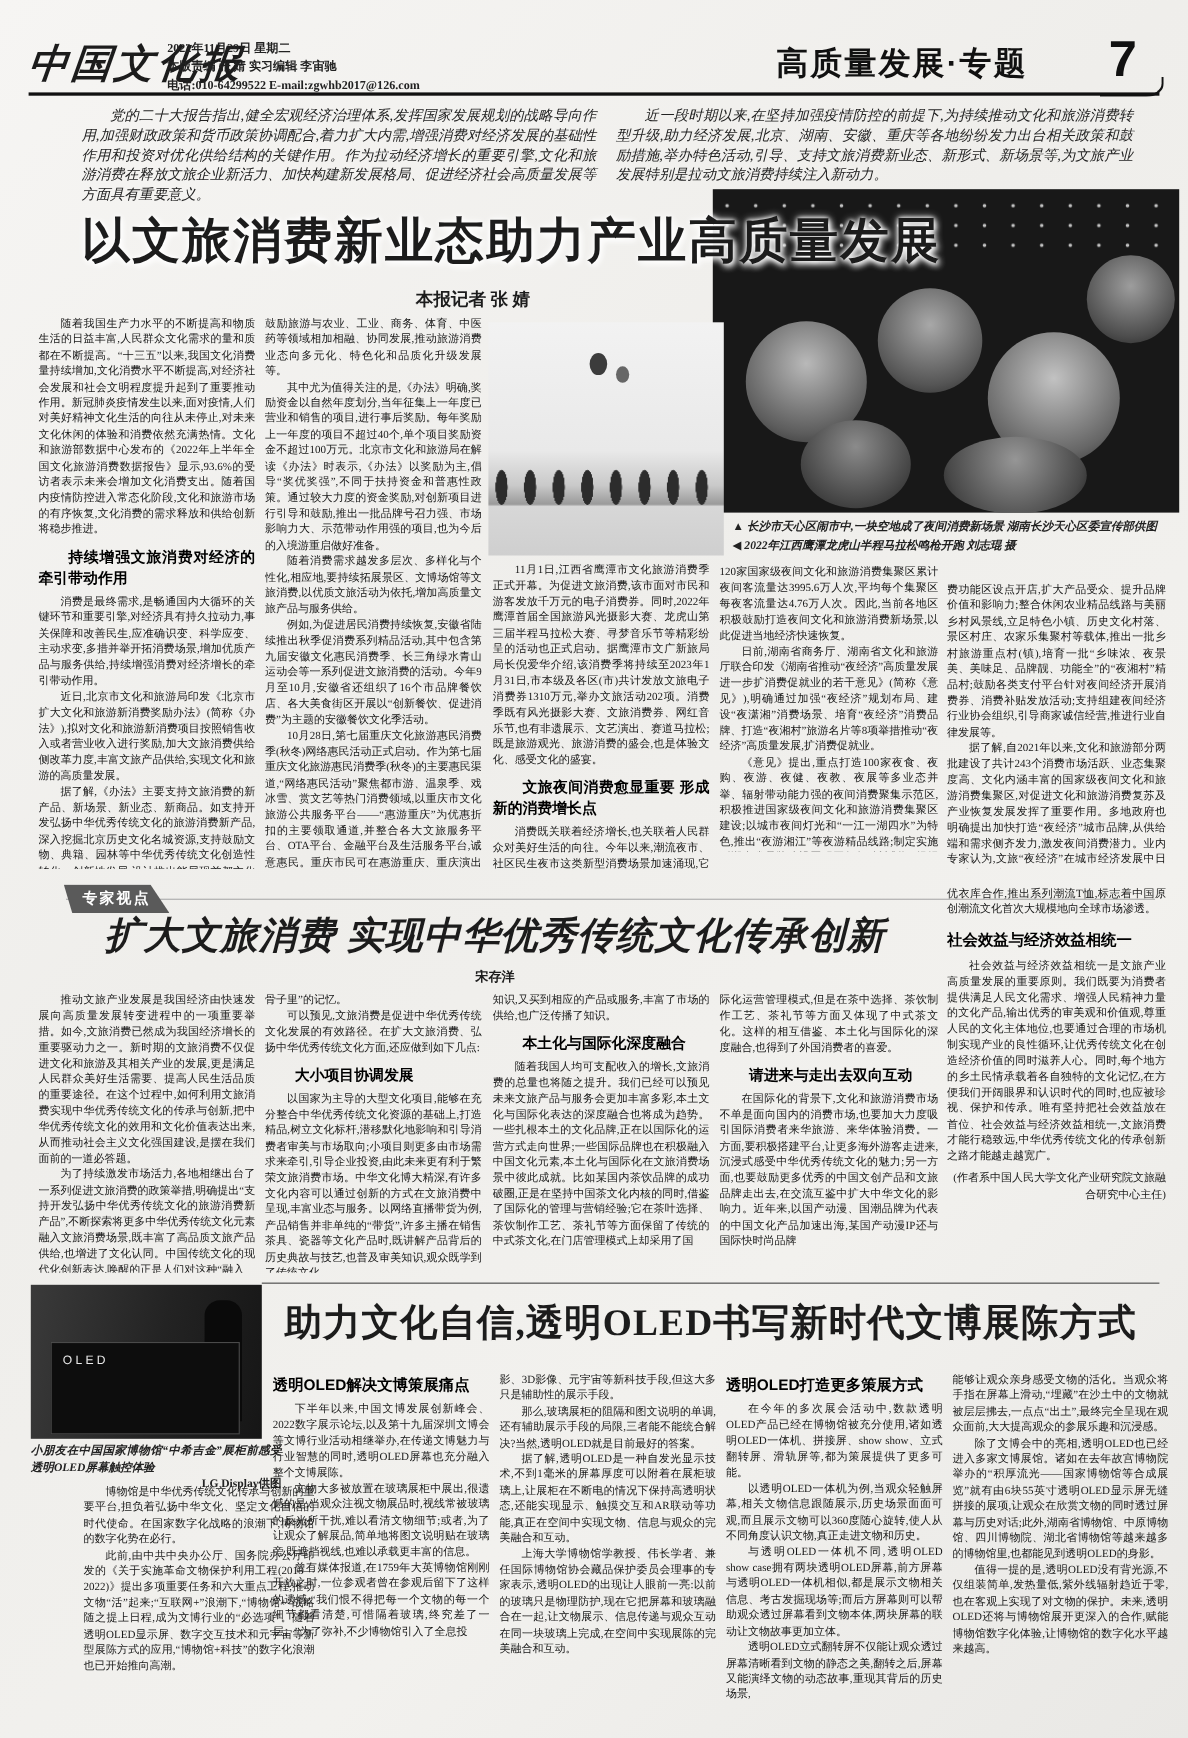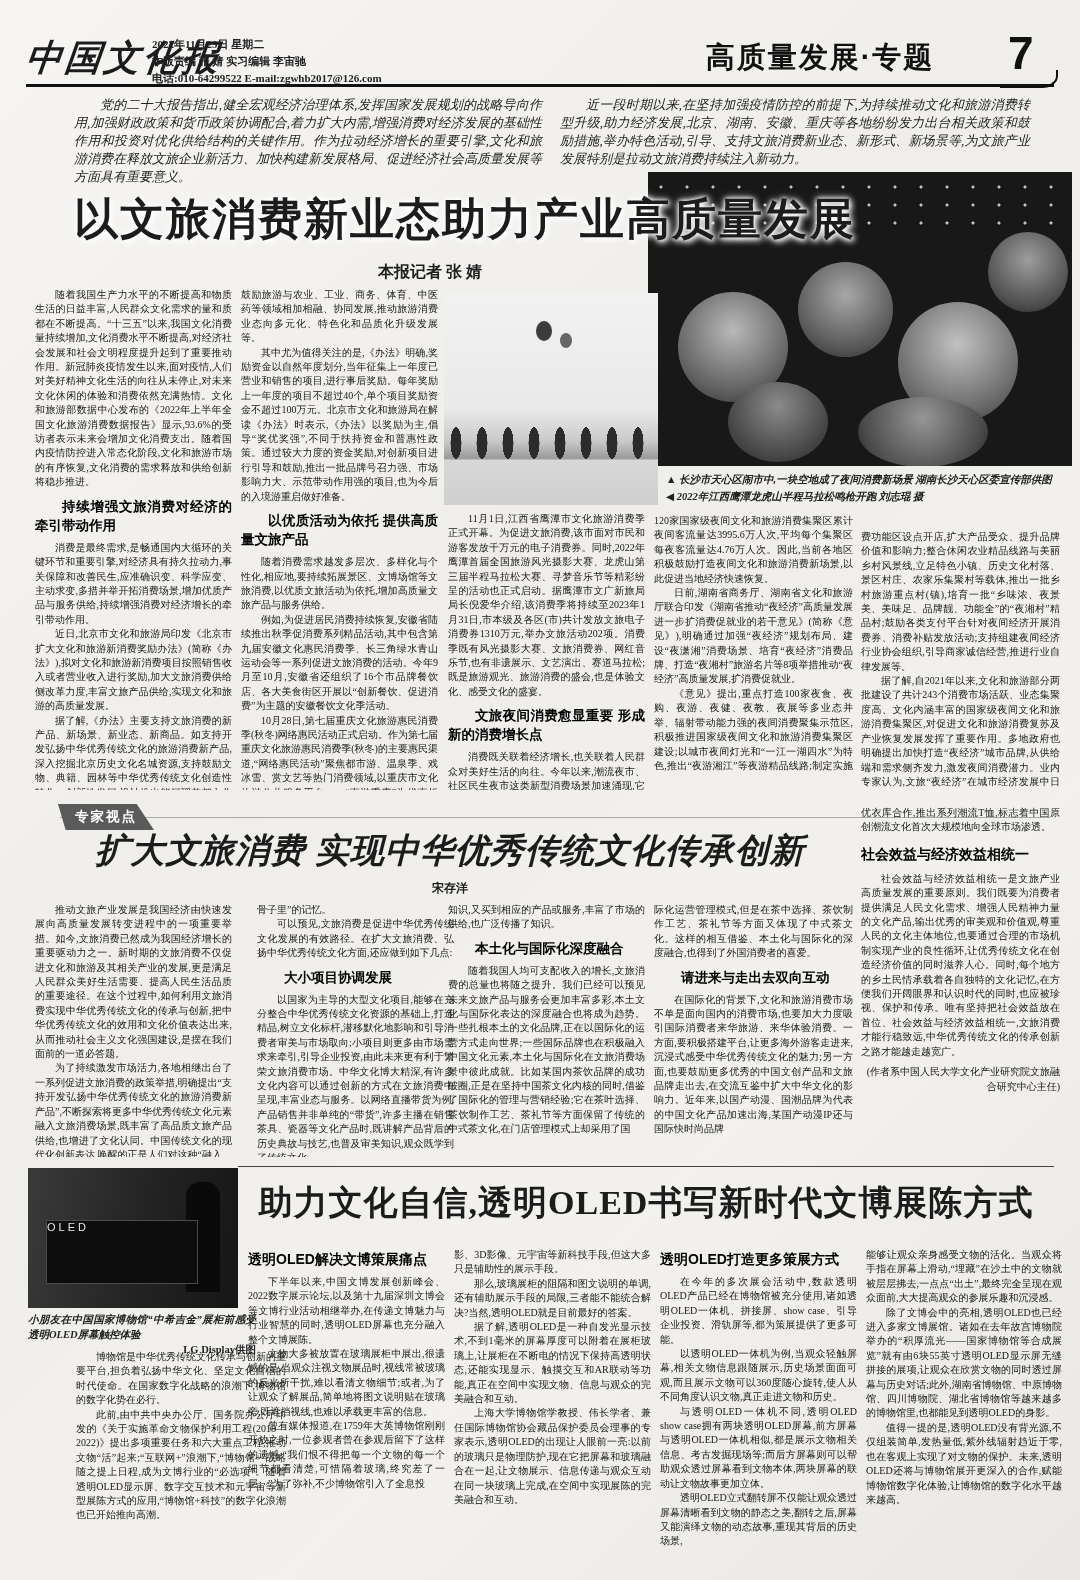--- a/index.html
+++ b/index.html
@@ -46,32 +46,32 @@
   .c4{left:654px;top:514px;width:199px;height:260px;}
   .c5{left:861px;top:530px;width:199px;height:260px;}
   
   .badge-line{left:60px;top:817px;width:990px;height:1px;background:#aaa;}
   .badge{left:58px;top:804px;width:96px;height:26px;background:#5a5a5a;color:#fff;
     font-family:"Liberation Sans",sans-serif;font-size:13.5px;font-weight:bold;line-height:26px;text-align:center;
     clip-path:polygon(0 0,82% 0,100% 100%,8% 100%);letter-spacing:2px;z-index:2;}
   .headline2{left:50px;top:828px;width:800px;text-align:center;font-size:34px;font-weight:900;letter-spacing:1px;font-style:italic;}
   .author2{left:50px;top:880px;width:800px;text-align:center;font-size:12px;font-weight:bold;}
   .e1{left:35px;top:903px;width:197px;height:254px;}
-  .e2{left:241px;top:903px;width:197px;height:254px;margin-left:16px;}
+  .e2{left:241px;top:903px;width:197px;height:254px;}
   .e3{left:448px;top:903px;width:197px;height:254px;}
   .e4{left:654px;top:903px;width:199px;height:254px;}
   .esb{left:861px;top:806px;width:199px;height:352px;}
   .esb .subhead{text-indent:0;font-size:14px;margin:10px 0 8px 0;}
   .attrib{text-align:right;text-indent:0;margin-top:6px;}
   
   .rule3{left:238px;top:1166px;width:816px;height:1px;background:#444;}
   .headline3{left:238px;top:1180px;width:816px;text-align:center;font-size:34px;font-weight:900;letter-spacing:1px;}
   .photo-oled{left:28px;top:1168px;width:210px;height:140px;background:linear-gradient(100deg,#3a3a3a,#232323 55%,#161616);overflow:hidden;}
   .oled-screen{position:absolute;left:18px;top:52px;width:150px;height:62px;background:#0d0d0d;border:1px solid #4a4a4a;
-    color:#e8e8e8;font-family:"Liberation Sans",sans-serif;font-size:11px;letter-spacing:3px;text-align:left;padding:0;}
+    color:#e8e8e8;font-family:"Liberation Sans",sans-serif;font-size:11px;letter-spacing:3px;text-align:left;padding:10px;}
   .oled-person{position:absolute;right:18px;top:14px;width:34px;height:110px;background:#0a0a0a;border-radius:14px 14px 0 0;}
   .cap3{left:28px;top:1312px;width:228px;font-size:10.5px;line-height:15px;font-style:italic;font-weight:bold;text-align:justify;color:#222;}
   .cap3 .credit{display:block;text-align:right;font-style:normal;}
   .g1{left:28px;top:1350px;width:210px;height:208px;margin-left:48px;}
   .g2{left:248px;top:1248px;width:197px;height:310px;}
   .g3{left:454px;top:1248px;width:197px;height:310px;}
   .g4{left:660px;top:1248px;width:197px;height:310px;}
   .g5{left:866px;top:1248px;width:196px;height:310px;}
   .g2 .subhead,.g4 .subhead{text-indent:0;font-size:14px;margin-top:2px;}
 </style>
@@ -119,21 +119,20 @@
 <div class="abs colgrid c1">
     <div class="para">随着我国生产力水平的不断提高和物质生活的日益丰富,人民群众文化需求的量和质都在不断提高。“十三五”以来,我国文化消费量持续增加,文化消费水平不断提高,对经济社会发展和社会文明程度提升起到了重要推动作用。新冠肺炎疫情发生以来,面对疫情,人们对美好精神文化生活的向往从未停止,对未来文化休闲的体验和消费依然充满热情。文化和旅游部数据中心发布的《2022年上半年全国文化旅游消费数据报告》显示,93.6%的受访者表示未来会增加文化消费支出。随着国内疫情防控进入常态化阶段,文化和旅游市场的有序恢复,文化消费的需求释放和供给创新将稳步推进。</div>
     <div class="subhead">持续增强文旅消费对经济的牵引带动作用</div>
     <div class="para">消费是最终需求,是畅通国内大循环的关键环节和重要引擎,对经济具有持久拉动力,事关保障和改善民生,应准确识变、科学应变、主动求变,多措并举开拓消费场景,增加优质产品与服务供给,持续增强消费对经济增长的牵引带动作用。</div>
     <div class="para">近日,北京市文化和旅游局印发《北京市扩大文化和旅游新消费奖励办法》(简称《办法》),拟对文化和旅游新消费项目按照销售收入或者营业收入进行奖励,加大文旅消费供给侧改革力度,丰富文旅产品供给,实现文化和旅游的高质量发展。</div>
     <div class="para">据了解,《办法》主要支持文旅消费的新产品、新场景、新业态、新商品。如支持开发弘扬中华优秀传统文化的旅游消费新产品,深入挖掘北京历史文化名城资源,支持鼓励文物、典籍、园林等中华优秀传统文化创造性转化、创新性发展,设计推出能展现首都文化内涵的旅游消费新产品;支持科技赋能旅游消费新场景,鼓励大数据、云计算、物联网、区块链、5G等新技术应用到旅游消费场景中,推动旅游消费场景向数字化、网络化和智能化升级发展;支持发展“旅游+”“+旅游”产业融合新业态,</div>
   </div>
 <div class="abs colgrid c2">
     <div class="cont">鼓励旅游与农业、工业、商务、体育、中医药等领域相加相融、协同发展,推动旅游消费业态向多元化、特色化和品质化升级发展等。</div>
     <div class="para">其中尤为值得关注的是,《办法》明确,奖励资金以自然年度划分,当年征集上一年度已营业和销售的项目,进行事后奖励。每年奖励上一年度的项目不超过40个,单个项目奖励资金不超过100万元。北京市文化和旅游局在解读《办法》时表示,《办法》以奖励为主,倡导“奖优奖强”,不同于扶持资金和普惠性政策。通过较大力度的资金奖励,对创新项目进行引导和鼓励,推出一批品牌号召力强、市场影响力大、示范带动作用强的项目,也为今后的入境游重启做好准备。</div>
-    <div class="subhead">以优质活动为依托 提供高质量文旅产品</div>
     <div class="para">随着消费需求越发多层次、多样化与个性化,相应地,要持续拓展景区、文博场馆等文旅消费,以优质文旅活动为依托,增加高质量文旅产品与服务供给。</div>
     <div class="para">例如,为促进居民消费持续恢复,安徽省陆续推出秋季促消费系列精品活动,其中包含第九届安徽文化惠民消费季、长三角绿水青山运动会等一系列促进文旅消费的活动。今年9月至10月,安徽省还组织了16个市品牌餐饮店、各大美食街区开展以“创新餐饮、促进消费”为主题的安徽餐饮文化季活动。</div>
     <div class="para">10月28日,第七届重庆文化旅游惠民消费季(秋冬)网络惠民活动正式启动。作为第七届重庆文化旅游惠民消费季(秋冬)的主要惠民渠道,“网络惠民活动”聚焦都市游、温泉季、戏冰雪、赏文艺等热门消费领域,以重庆市文化旅游公共服务平台——“惠游重庆”为优惠折扣的主要领取通道,并整合各大文旅服务平台、OTA平台、金融平台及生活服务平台,诚意惠民。重庆市民可在惠游重庆、重庆演出信息等多个线上平台,领取最高五折优惠的文旅消费补贴券和最高500元的文旅直补消费券。</div>
   </div>
 <div class="abs colgrid c3">
     <div class="para">11月1日,江西省鹰潭市文化旅游消费季正式开幕。为促进文旅消费,该市面对市民和游客发放千万元的电子消费券。同时,2022年鹰潭首届全国旅游风光摄影大赛、龙虎山第三届半程马拉松大赛、寻梦音乐节等精彩纷呈的活动也正式启动。据鹰潭市文广新旅局局长倪爱华介绍,该消费季将持续至2023年1月31日,市本级及各区(市)共计发放文旅电子消费券1310万元,举办文旅活动202项。消费季既有风光摄影大赛、文旅消费券、网红音乐节,也有非遗展示、文艺演出、赛道马拉松;既是旅游观光、旅游消费的盛会,也是体验文化、感受文化的盛宴。</div>
     <div class="subhead">文旅夜间消费愈显重要 形成新的消费增长点</div>
     <div class="para">消费既关联着经济增长,也关联着人民群众对美好生活的向往。今年以来,潮流夜市、社区民生夜市这类新型消费场景加速涌现,它们“烟火气”十足,激发了人们的消费热情。据文化和旅游部披露的数据显示,今年国庆假期,各地夜间文化活动和旅游消费活跃,首批</div>
   </div>
 <div class="abs colgrid c4">
@@ -198,21 +197,21 @@
     <div class="para">曾有媒体报道,在1759年大英博物馆刚刚开放之时,一位参观者曾在参观后留下了这样的遗憾:“我们恨不得把每一个文物的每一个细节都看清楚,可惜隔着玻璃,终究差了一层。”为了弥补,不少博物馆引入了全息投</div>
   </div>
 <div class="abs colgrid g3">
     <div class="cont">影、3D影像、元宇宙等新科技手段,但这大多只是辅助性的展示手段。</div>
     <div class="para">那么,玻璃展柜的阻隔和图文说明的单调,还有辅助展示手段的局限,三者能不能统合解决?当然,透明OLED就是目前最好的答案。</div>
     <div class="para">据了解,透明OLED是一种自发光显示技术,不到1毫米的屏幕厚度可以附着在展柜玻璃上,让展柜在不断电的情况下保持高透明状态,还能实现显示、触摸交互和AR联动等功能,真正在空间中实现文物、信息与观众的完美融合和互动。</div>
     <div class="para">上海大学博物馆学教授、伟长学者、兼任国际博物馆协会藏品保护委员会理事的专家表示,透明OLED的出现让人眼前一亮:以前的玻璃只是物理防护,现在它把屏幕和玻璃融合在一起,让文物展示、信息传递与观众互动在同一块玻璃上完成,在空间中实现展陈的完美融合和互动。</div>
   </div>
 <div class="abs colgrid g4">
     <div class="subhead">透明OLED打造更多策展方式</div>
-    <div class="para">在今年的多次展会活动中,数款透明OLED产品已经在博物馆被充分使用,诸如透明OLED一体机、拼接屏、show case、引导企业投资、滑轨屏等,都为策展提供了更多可能。</div>
+    <div class="para">在今年的多次展会活动中,数款透明OLED产品已经在博物馆被充分使用,诸如透明OLED一体机、拼接屏、show show、立式翻转屏、滑轨屏等,都为策展提供了更多可能。</div>
     <div class="para">以透明OLED一体机为例,当观众轻触屏幕,相关文物信息跟随展示,历史场景面面可观,而且展示文物可以360度随心旋转,使人从不同角度认识文物,真正走进文物和历史。</div>
     <div class="para">与透明OLED一体机不同,透明OLED show case拥有两块透明OLED屏幕,前方屏幕与透明OLED一体机相似,都是展示文物相关信息、考古发掘现场等;而后方屏幕则可以帮助观众透过屏幕看到文物本体,两块屏幕的联动让文物故事更加立体。</div>
     <div class="para">透明OLED立式翻转屏不仅能让观众透过屏幕清晰看到文物的静态之美,翻转之后,屏幕又能演绎文物的动态故事,重现其背后的历史场景,</div>
   </div>
 <div class="abs colgrid g5">
     <div class="cont">能够让观众亲身感受文物的活化。当观众将手指在屏幕上滑动,“埋藏”在沙土中的文物就被层层拂去,一点点“出土”,最终完全呈现在观众面前,大大提高观众的参展乐趣和沉浸感。</div>
     <div class="para">除了文博会中的亮相,透明OLED也已经进入多家文博展馆。诸如在去年故宫博物院举办的“积厚流光——国家博物馆等合成展览”就有由6块55英寸透明OLED显示屏无缝拼接的展项,让观众在欣赏文物的同时透过屏幕与历史对话;此外,湖南省博物馆、中原博物馆、四川博物院、湖北省博物馆等越来越多的博物馆里,也都能见到透明OLED的身影。</div>
     <div class="para">值得一提的是,透明OLED没有背光源,不仅组装简单,发热量低,紫外线辐射趋近于零,也在客观上实现了对文物的保护。未来,透明OLED还将与博物馆展开更深入的合作,赋能博物馆数字化体验,让博物馆的数字化水平越来越高。</div>
   </div>
 

